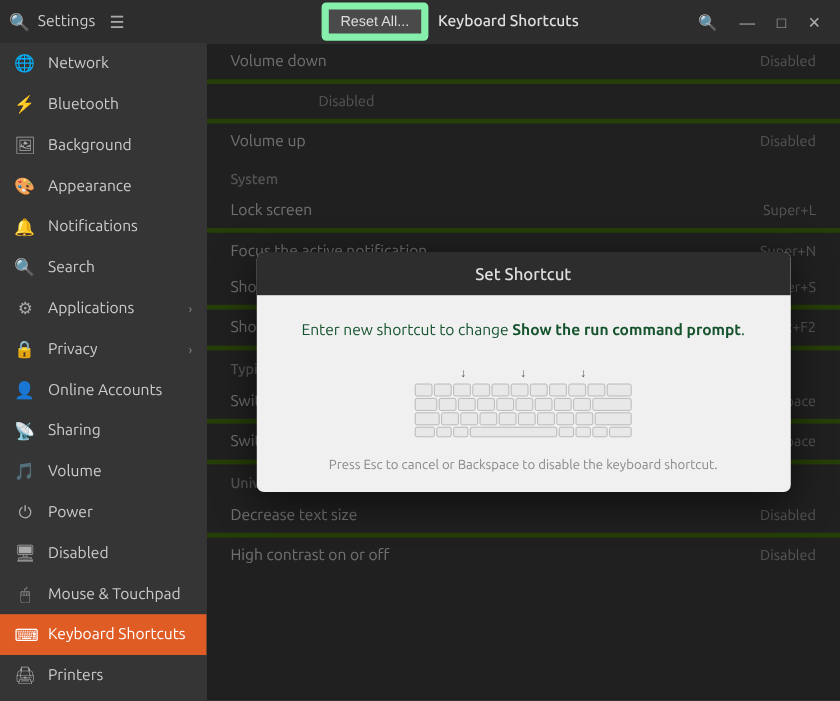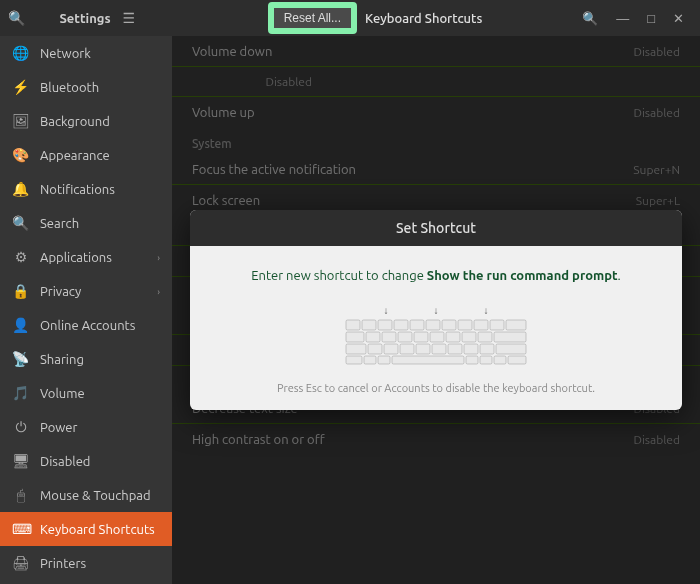--- a/index.html
+++ b/index.html
@@ -29,22 +29,21 @@
       gap: 6px;
       width: 170px;
     }
     .titlebar-search-icon {
       color: #aaa;
       font-size: 14px;
     }
     .titlebar-title-text {
       color: #ccc;
       font-size: 13px;
-      font-weight: 700;
-      margin-left: 28px;
+      font-weight: 400;
     }
     .titlebar-menu-btn {
       background: none;
       border: none;
       color: #aaa;
       cursor: pointer;
       font-size: 14px;
       padding: 2px 6px;
       border-radius: 3px;
     }
@@ -149,21 +148,21 @@
     .shortcut-section-header {
       font-size: 12px;
       color: #aaa;
       padding: 10px 20px 4px 20px;
       font-weight: 500;
     }
     .shortcut-row {
       display: flex;
       align-items: center;
       padding: 8px 20px;
-      border-bottom: 1px solid #4d7c0f;
+      border-bottom: 4px solid #4d7c0f;
     }
     .shortcut-row:last-child { border-bottom: none; }
     .shortcut-name {
       flex: 1;
       color: #e0e0e0;
       font-size: 13px;
     }
     .shortcut-value {
       color: #aaa;
       font-size: 12px;
@@ -178,21 +177,21 @@
       background: rgba(0,0,0,0.5);
       display: flex;
       align-items: center;
       justify-content: center;
       z-index: 100;
     }
 
     .modal {
       background: #f0f0f0;
       border-radius: 6px;
-      width: 492px;
+      width: 445px;
       box-shadow: 0 8px 32px rgba(0,0,0,0.6);
       overflow: hidden;
     }
     .modal-header {
       background: #2d2d2d;
       color: #e0e0e0;
       text-align: center;
       padding: 10px 16px;
       font-size: 14px;
       font-weight: 500;
@@ -350,26 +349,26 @@
           <span class="shortcut-value">Disabled</span>
         </div>
         <div class="shortcut-row">
           <span class="shortcut-name">Volume up</span>
           <span class="shortcut-value">Disabled</span>
         </div>
       </div>
       <div class="shortcut-section-header">System</div>
       <div>
         <div class="shortcut-row">
+          <span class="shortcut-name">Lock screen</span>
+          <span class="shortcut-value">Super+L</span>
+        </div>
+        <div class="shortcut-row">
           <span class="shortcut-name">Focus the active notification</span>
           <span class="shortcut-value">Super+N</span>
-        </div>
-        <div class="shortcut-row">
-          <span class="shortcut-name">Lock screen</span>
-          <span class="shortcut-value">Super+L</span>
         </div>
       </div>
       <div class="modal-overlay">
       <div class="modal">
         <div class="modal-header">Set Shortcut</div>
         <div class="modal-body">
           <div class="modal-instruction">
             <span>Enter new shortcut to change </span><strong>Show the run command prompt</strong><span>.</span>
           </div>
           <div class="keyboard-visual">
@@ -419,21 +418,21 @@
                 <rect x="28" y="50" width="12" height="8" rx="1.5" fill="#e8e8e8" stroke="#999"></rect>
                 <rect x="42" y="50" width="12" height="8" rx="1.5" fill="#e8e8e8" stroke="#999"></rect>
                 <rect x="56" y="50" width="72" height="8" rx="1.5" fill="#e8e8e8" stroke="#999"></rect>
                 <rect x="130" y="50" width="12" height="8" rx="1.5" fill="#e8e8e8" stroke="#999"></rect>
                 <rect x="144" y="50" width="12" height="8" rx="1.5" fill="#e8e8e8" stroke="#999"></rect>
                 <rect x="158" y="50" width="12" height="8" rx="1.5" fill="#e8e8e8" stroke="#999"></rect>
                 <rect x="172" y="50" width="18" height="8" rx="1.5" fill="#e8e8e8" stroke="#999"></rect>
               </g>
             </svg>
           </div>
-          <div class="modal-hint">Press Esc to cancel or Accounts to disable the keyboard shortcut.</div>
+          <div class="modal-hint">Press Esc to cancel or Backspace to disable the keyboard shortcut.</div>
         </div>
       </div>
     </div>
   <div class="shortcut-row">
         <span class="shortcut-name">Show the overview</span>
         <span class="shortcut-value">Super+S</span>
       </div>
       <div class="shortcut-row">
         <span class="shortcut-name">Show the run command prompt</span>
         <span class="shortcut-value">Alt+F2</span>

